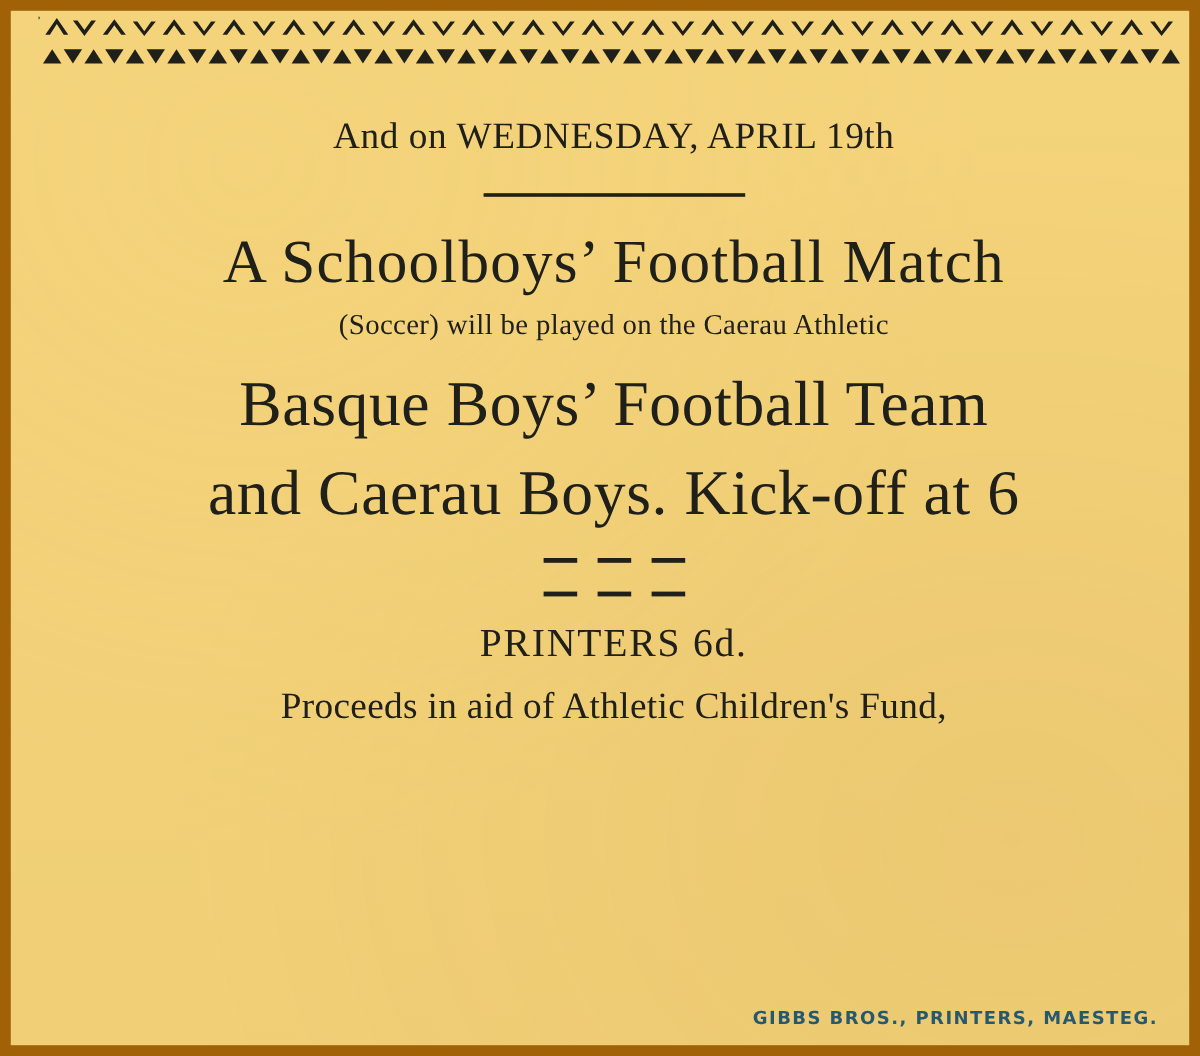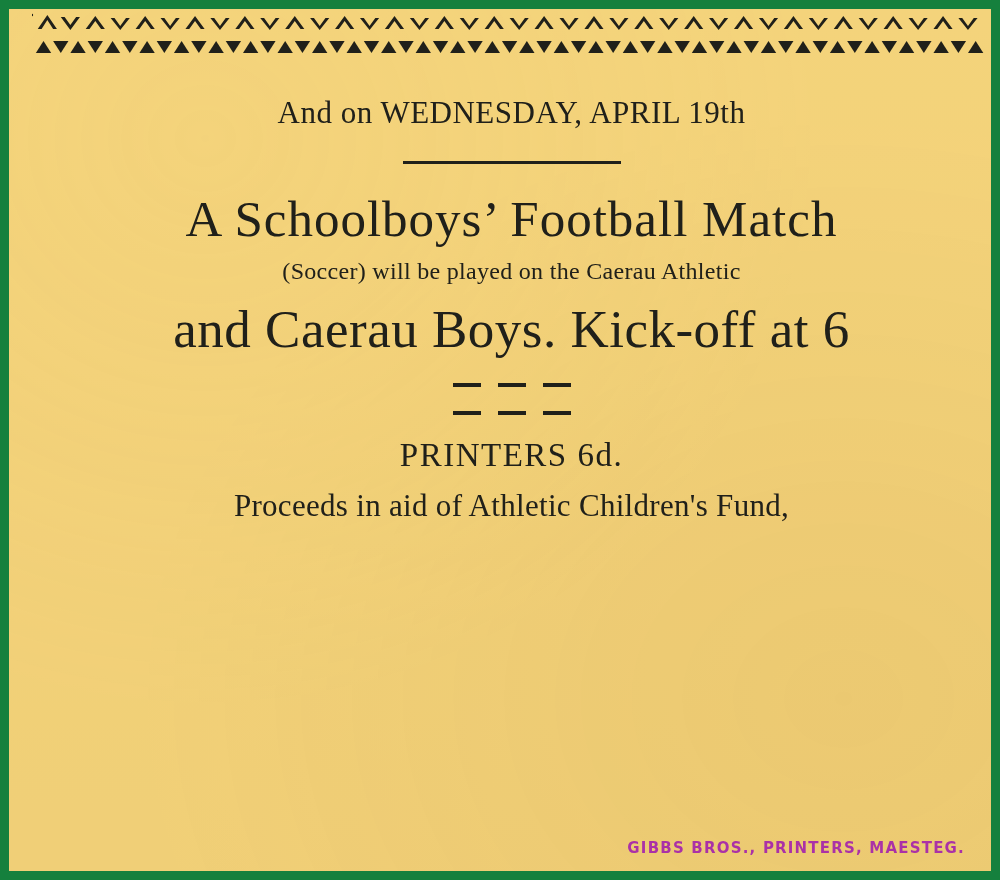--- a/index.html
+++ b/index.html
@@ -12,21 +12,21 @@
     background: #3a3a32;
     font-family: "Liberation Serif", serif;
     overflow: hidden;
   }
   .poster {
     position: relative;
     width: 1000px;
     height: 880px;
     background: #f4d47c;
     box-sizing: border-box;
-    border: 9px solid #15803d;
+    border: 9px solid #a16207;
     display: flex;
     flex-direction: column;
     align-items: center;
     color: #20201a;
     padding-left: 23px;
   }
   
   .paper-texture {
     position: absolute;
     inset: 0;
@@ -133,21 +133,21 @@
     white-space: nowrap;
   }
   .printer-line {
     position: absolute;
     right: 26px;
     bottom: 14px;
     font-family: "DejaVu Sans", sans-serif;
     font-size: 15px;
     letter-spacing: 1.2px;
     font-weight: bold;
-    color: #a21caf;
+    color: #0c4a6e;
     opacity: 0.88;
     z-index: 3;
   }
 </style>
 </head>
 <body>
 
 <div class="poster">
 
   <div class="paper-texture"></div>
@@ -265,20 +265,21 @@
 
     <div class="line-date">And on WEDNESDAY, APRIL 19th</div>
 
     <div class="rule-long"></div>
 
     <div class="headline-1">A Schoolboys’ Football Match</div>
 
     <div class="sub-1">(Soccer) will be played on the Caerau Athletic</div>
 
 
+    <div class="headline-2">Basque Boys’ Football Team</div>
 
     <div class="headline-3">and Caerau Boys.  Kick-off at 6</div>
 
     <div class="dash-rule">
       <span></span>
       <span></span>
       <span></span>
     </div>
 
 

